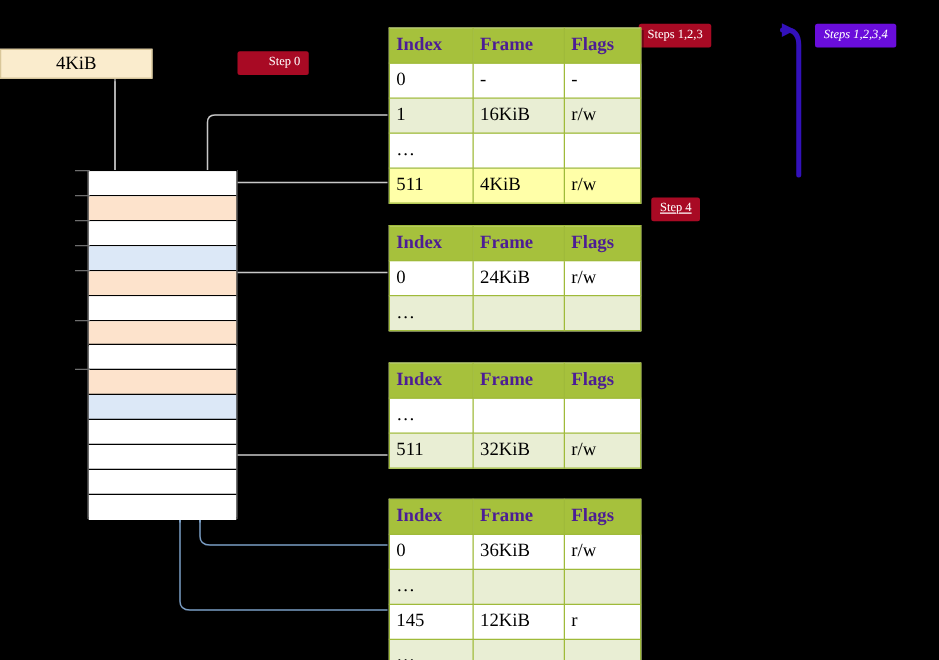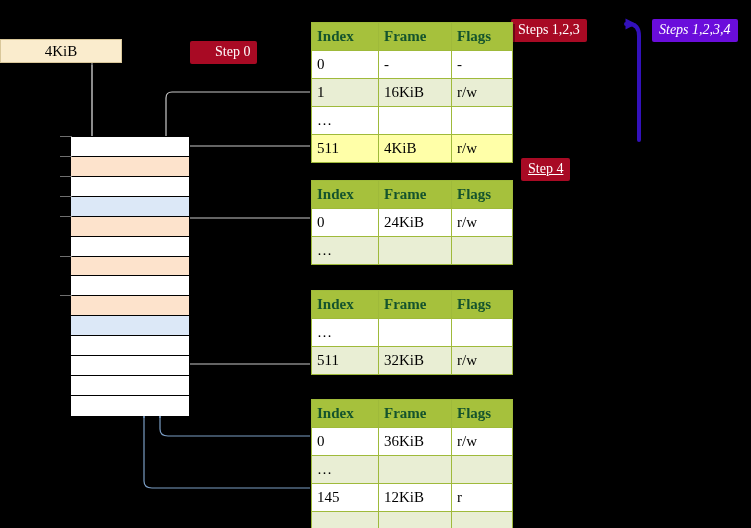--- a/index.html
+++ b/index.html
@@ -44,21 +44,21 @@
     padding: 3px 5px 4px 5px;
     text-align: left;
     vertical-align: middle;
     height: 20px;
     color: #000000;
     font-weight: normal;
     white-space: nowrap;
   }
   .ptable th {
     background: #a6c13c;
-    color: #14532d;
+    color: #4c1d95;
     font-weight: bold;
     border: 1px solid #9fba3a;
     font-size: 15px;
   }
   .ptable tr.alt td {
     background: #e9eed4;
   }
   .ptable tr.plain td {
     background: #ffffff;
   }
@@ -69,21 +69,21 @@
     background: #ffffa8;
   }
   .col-index { width: 56px; }
   .col-frame { width: 62px; }
   .col-flags { width: 50px; }
 
   
   .badge {
     position: absolute;
     color: #ffffff;
-    font-size: 14px;
+    font-size: 10px;
     line-height: 1;
     padding: 4px 7px 5px 7px;
     white-space: nowrap;
     border-radius: 2px;
     box-shadow: 2px 2px 0 rgba(0,0,0,0.4);
   }
   .badge-red { background: #a80a24; }
   .badge-blue { background: #6a0ddb; }
 
   

